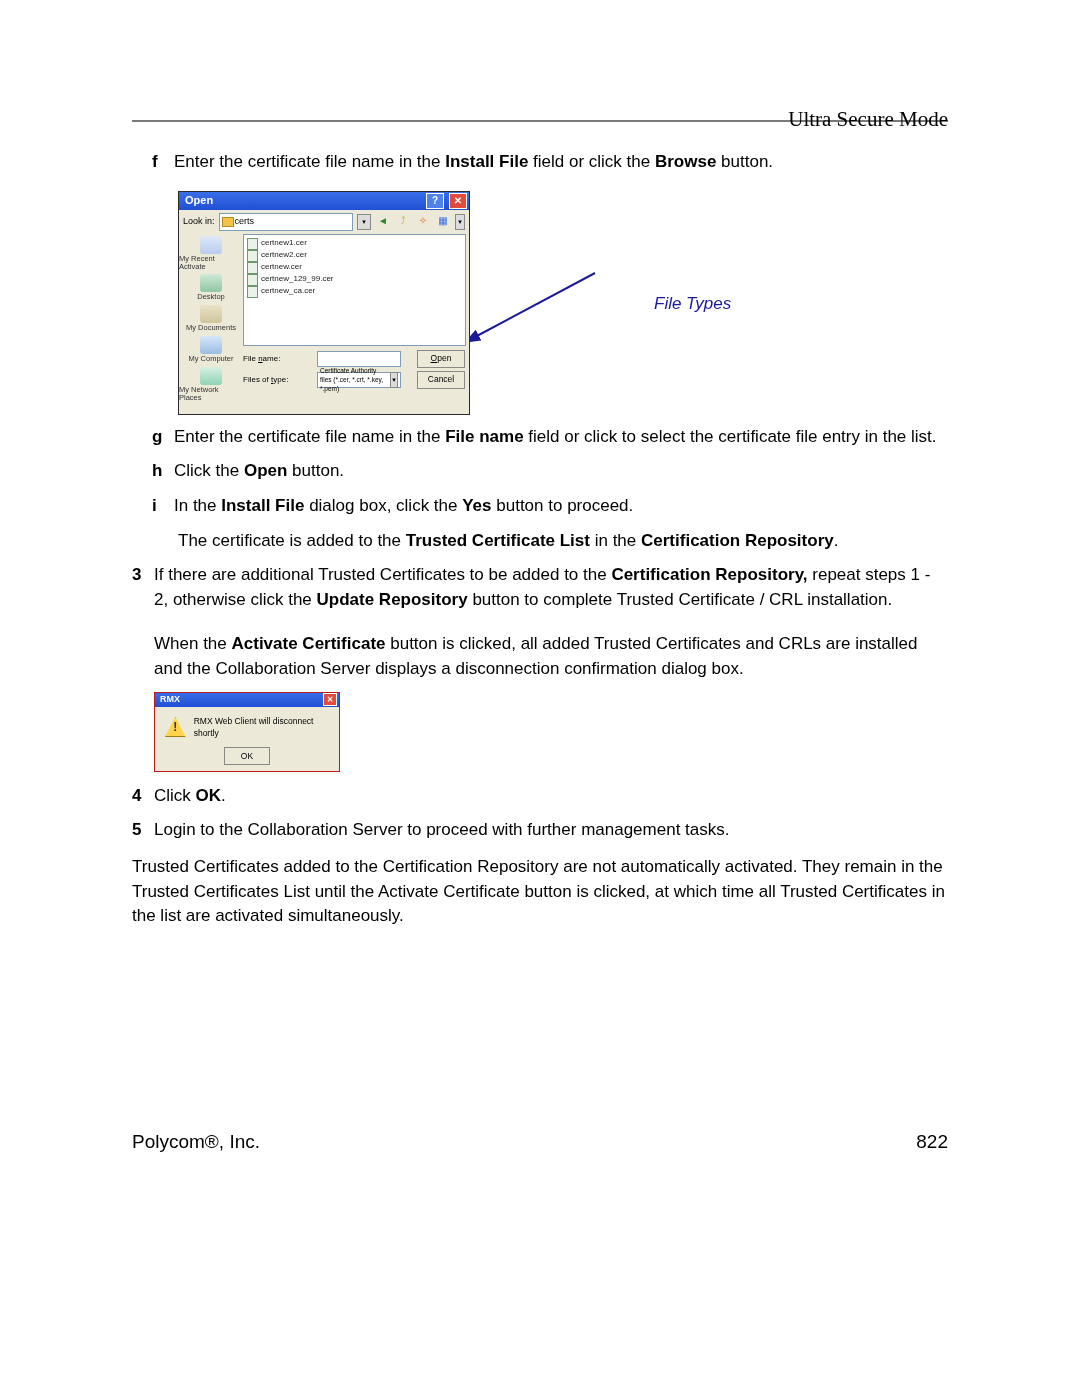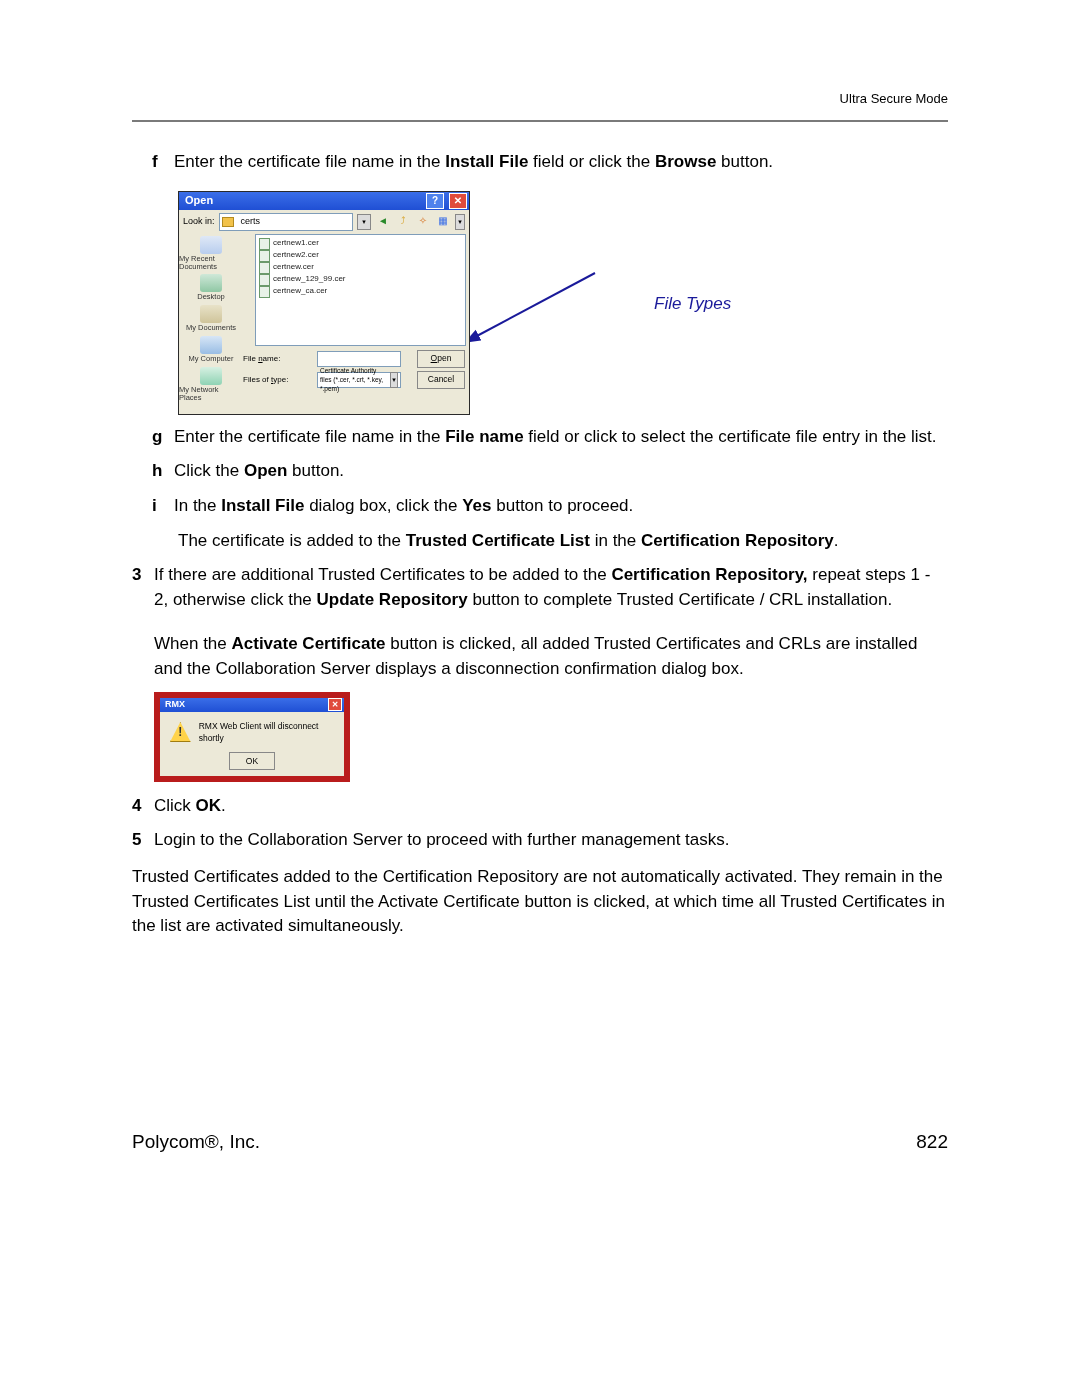--- a/index.html
+++ b/index.html
@@ -12,22 +12,23 @@
     font-size:17px;
     line-height:1.45;
     position:relative;
   }
   .page{
     position:relative;
     padding:98px 132px 0 132px;
   }
   .header-right{
     position:absolute;
-    top:90px; right:132px;
-    font-size:13px;
+    top:104px; right:132px;
+    font-size:21px;
+    font-family:Liberation Serif, serif;
   }
   hr.rule{
     border:none;
     border-top:2px solid #7a7a7a;
     margin:22px 0 28px 0;
   }
   .indent1{margin-left:20px;}
   .indent3{margin-left:26px;}
   .row{display:flex;align-items:flex-start;margin-bottom:10px;}
   .row .mk{width:22px;flex:none;font-weight:bold;}
@@ -72,21 +73,21 @@
   }
   .title-btn{width:16px;height:14px;display:inline-flex;align-items:center;justify-content:center;font-size:10px;border:1px solid #fff;margin-left:2px;}
   .help-b{background:#4f82ec;color:#fff;}
   .close-b{background:#e04b3c;color:#fff;}
   .open-toolbar{
     height:20px;display:flex;align-items:center;gap:4px;
     padding:2px 4px;background:#ece9d8;
   }
   .lookin-combo{
     flex:1;height:16px;border:1px solid #7f9db9;background:#fff;
-    display:flex;align-items:center;padding:0 2px;gap:7px;
+    display:flex;align-items:center;padding:0 2px;gap:1px;
   }
   .fld-ico{width:10px;height:8px;background:#f2c24a;border:1px solid #b38a1f;}
   .combo-arrow{width:12px;height:14px;background:#dcdcdc;border:1px solid #888;display:flex;align-items:center;justify-content:center;font-size:7px;}
   .tb-ico{width:14px;height:14px;border:1px solid transparent;display:flex;align-items:center;justify-content:center;font-size:10px;}
   .tb-back{color:#2a8a2a;}
   .tb-up{color:#d8a530;}
   .tb-new{color:#d87b30;}
   .tb-view{color:#3a6ee8;}
   .open-body{display:flex;height:162px;}
   .places{
@@ -96,37 +97,37 @@
   }
   .place{display:flex;flex-direction:column;align-items:center;font-size:7.5px;color:#333;line-height:1.05;margin-bottom:4px;}
   .place .pi{width:22px;height:18px;border-radius:3px;margin-bottom:1px;}
   .pi-recent{background:linear-gradient(#dfe8f6,#b8cdee);}
   .pi-desk{background:linear-gradient(#cfe8d8,#8fc7a4);}
   .pi-docs{background:linear-gradient(#e8e2c8,#cfc49a);}
   .pi-comp{background:linear-gradient(#d7e6f6,#99bde4);}
   .pi-net{background:linear-gradient(#d7f0e2,#8fd3b4);}
   .file-area{flex:1;display:flex;flex-direction:column;}
   .file-list{
-    flex:1;background:#fff;border:1px solid #7f9db9;margin:0 3px 2px 12px;
+    flex:1;background:#fff;border:1px solid #7f9db9;margin:0 3px 2px 0;
     padding:3px;
   }
   .file-item{display:flex;align-items:center;gap:3px;font-size:8px;color:#222;line-height:1.3;}
   .doc-ico{width:9px;height:10px;border:1px solid #6a9a6a;background:#e8f2e8;}
   .bottom-fields{padding:2px 4px 4px 0;}
   .bf-row{display:flex;align-items:center;gap:16px;margin-bottom:3px;}
   .bf-label{width:58px;font-size:8px;}
   .bf-input{flex:1;height:14px;border:1px solid #7f9db9;background:#fff;display:flex;align-items:center;font-size:7.5px;padding:0 2px;gap:2px;}
   .dlg-btn{width:46px;height:16px;border:1px solid #888;background:#ece9d8;font-size:8.5px;display:flex;align-items:center;justify-content:center;}
   .ulet{text-decoration:underline;}
   .arrow-svg{display:block;}
   .ft-label{font-style:italic;color:#1a1a9a;font-size:17px;margin-left:8px;}
 
   
   .rmx-dlg{
-    width:184px;height:78px;border:6px solid #b91c1c;
+    width:184px;height:78px;border:1px solid #b91c1c;
     font-family:Tahoma,Arial,sans-serif;font-size:8.5px;
     background:#ece9d8;margin:8px 0 12px 0;
   }
   .rmx-title{
     height:14px;background:linear-gradient(#3a6ee8,#1f4fd4);
     color:#fff;font-weight:bold;font-size:9px;
     display:flex;align-items:center;justify-content:space-between;padding:0 2px 0 5px;
   }
   .rmx-body{display:flex;align-items:center;gap:8px;padding:8px 8px 4px 10px;}
   .warn-ico{
@@ -171,21 +172,21 @@
           <span class="tb-ico tb-back">◄</span>
           <span class="tb-ico tb-up">⤴</span>
           <span class="tb-ico tb-new">✧</span>
           <span class="tb-ico tb-view">▦</span>
           <span class="combo-arrow" style="width:8px">▾</span>
         </div>
         <div class="open-body">
           <div class="places">
             <div class="place">
                 <div class="pi pi-recent"></div>
-                <span>My Recent Documents</span>
+                <span>My Recent Activate</span>
               </div>
             <div class="place">
                 <div class="pi pi-desk"></div>
                 <span>Desktop</span>
               </div>
             <div class="place">
                 <div class="pi pi-docs"></div>
                 <span>My Documents</span>
               </div>
             <div class="place">

